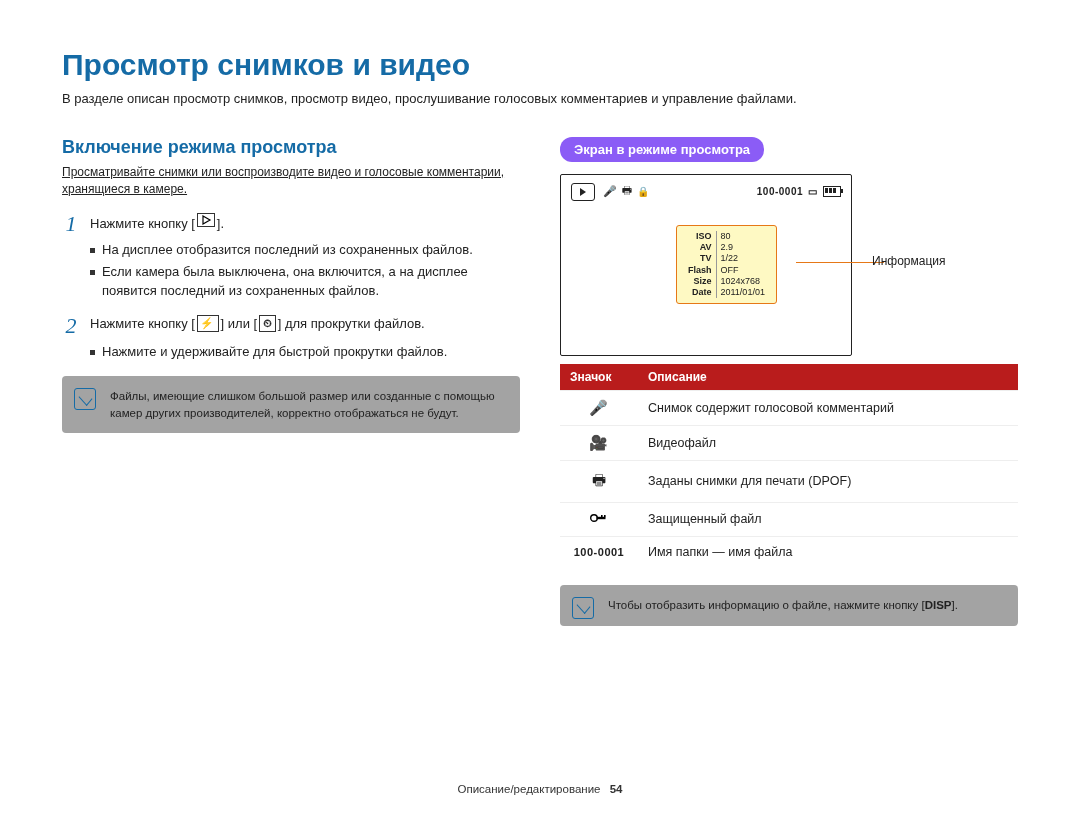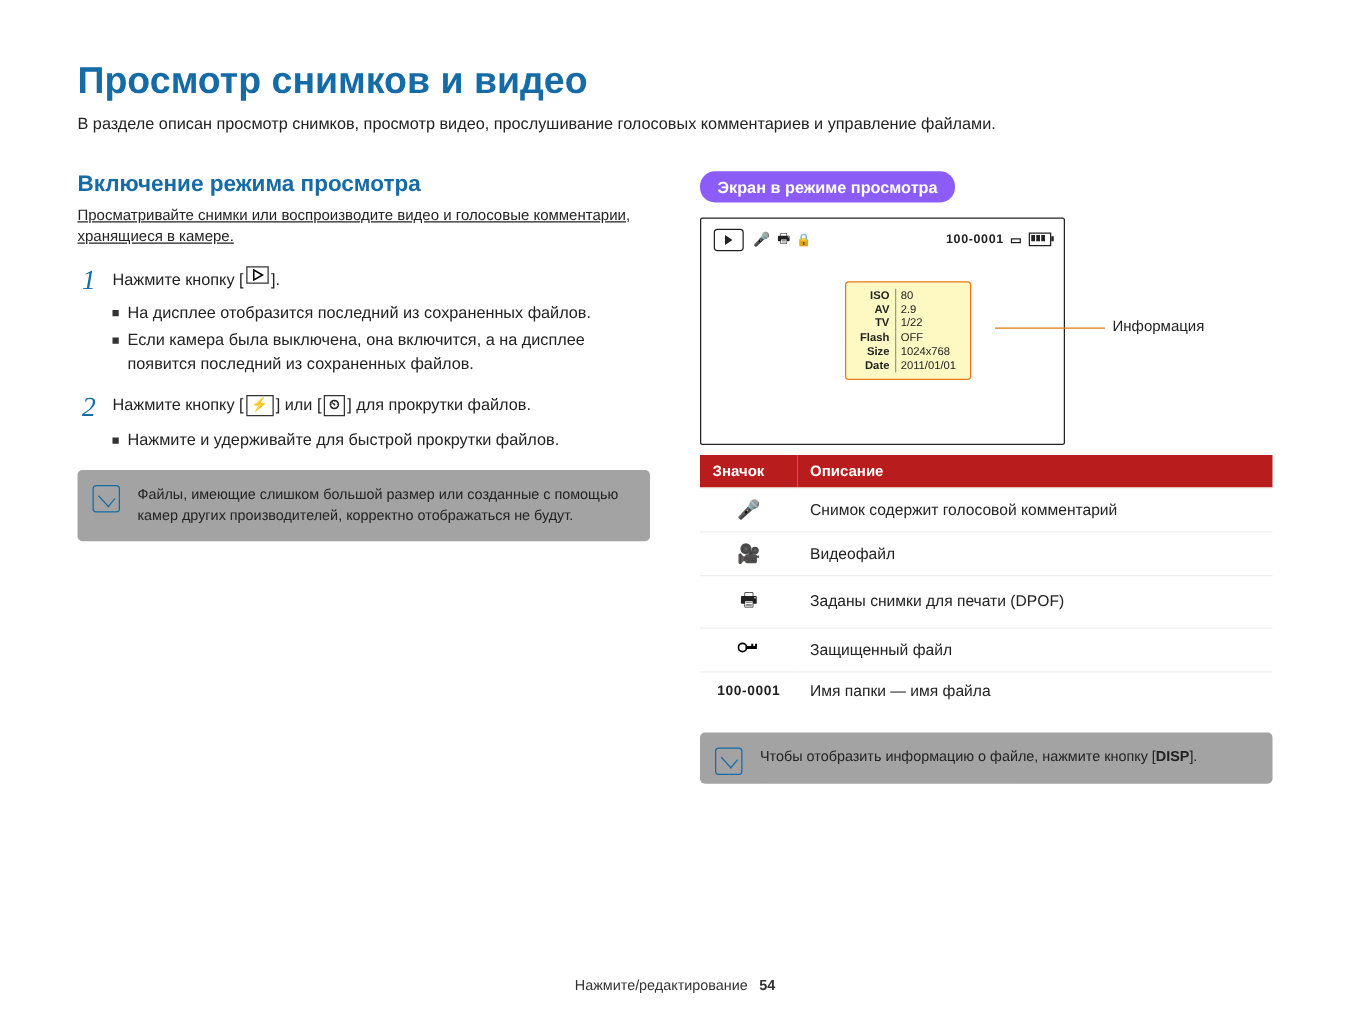--- a/index.html
+++ b/index.html
@@ -144,21 +144,21 @@
                   </tr>
               <tr>
                     <td>Date</td>
                     <td>2011/01/01</td>
                   </tr>
             </tbody>
               </table>
           </div>
         </div>
         <div class="callout-line" style="top:88px;left:236px;width:88px;"></div>
-        <div class="callout-label" style="top:80px;left:330px;">Информация</div>
+        <div class="callout-label" style="top:80px;left:312px;">Информация</div>
       </div>
 
       <table class="icon-table">
         <tbody>
             <tr>
           <th>Значок</th>
           <th>Описание</th>
         </tr>
         <tr>
           <td class="ic">🎤</td>
@@ -190,16 +190,16 @@
 
       <div class="notebox" style="margin-top:18px;">
         <span class="note-icon"></span>
         <span>Чтобы отобразить информацию о файле, нажмите кнопку [</span><b>DISP</b><span>].</span>
       </div>
 
     </div>
   </div>
 
   <div class="foot">
-    <span>Нажмите/редактирование</span>
+    <span>Описание/редактирование</span>
     <span class="pg">54</span>
   </div>
 </div>
 
 </body></html>

